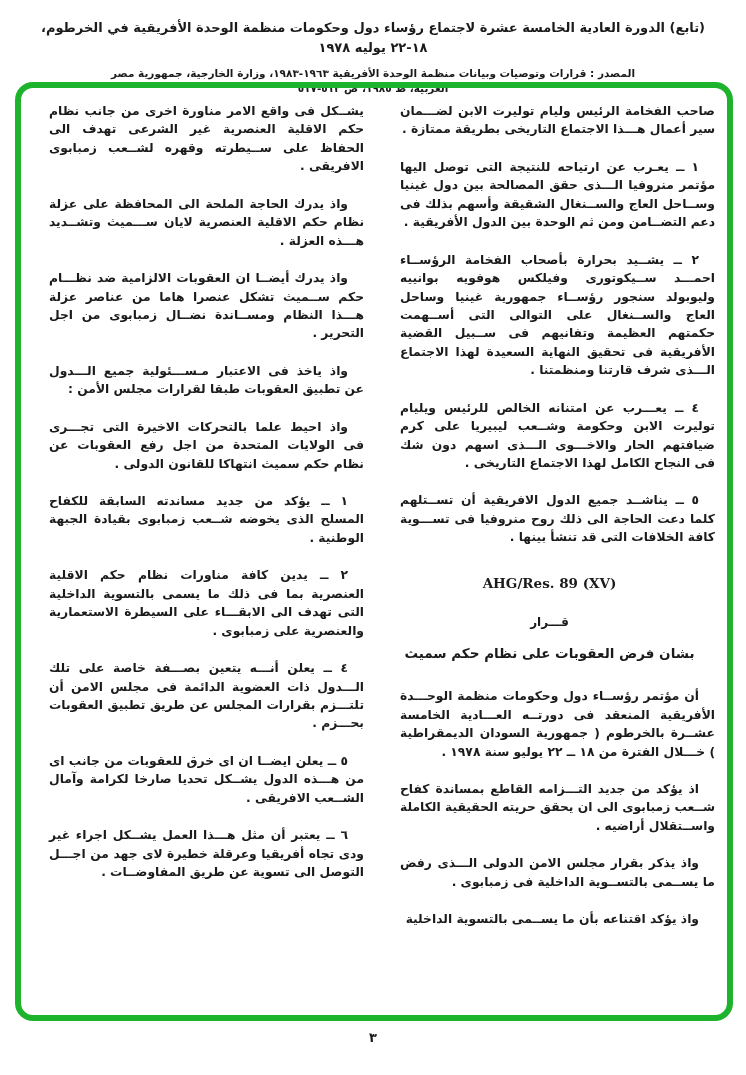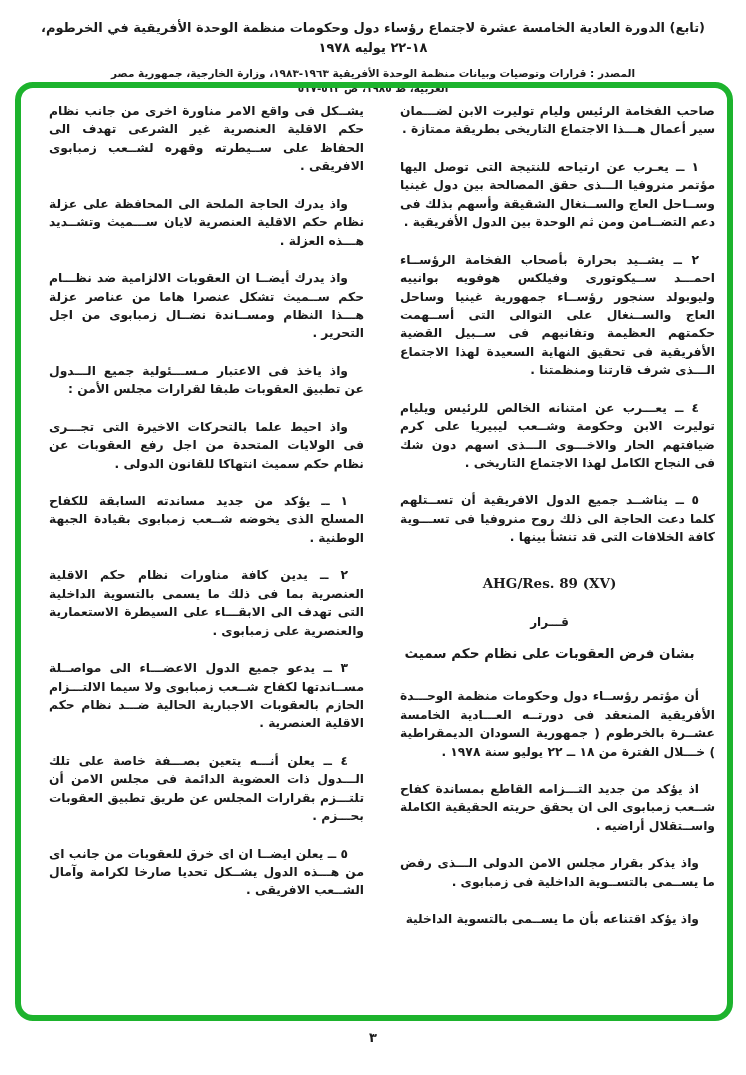--- a/index.html
+++ b/index.html
@@ -111,22 +111,22 @@
           <p class="para body">واذ يؤكد اقتناعه بأن ما يســمى بالتسوية الداخلية</p>
         </div>
       <div class="col" id="col-left">
           <p class="para body noindent">يشــكل فى واقع الامر مناورة اخرى من جانب نظام حكم الاقلية العنصرية غير الشرعى تهدف الى الحفاظ على ســيطرته وقهره لشــعب زمبابوى الافريقى .</p>
           <p class="para body">واذ يدرك الحاجة الملحة الى المحافظة على عزلة نظام حكم الاقلية العنصرية لايان ســـميث وتشــديد هـــذه العزلة .</p>
           <p class="para body">واذ يدرك أيضــا ان العقوبات الالزامية ضد نظـــام حكم ســميث تشكل عنصرا هاما من عناصر عزلة هـــذا النظام ومســاندة نضــال زمبابوى من اجل التحرير .</p>
           <p class="para body">واذ ياخذ فى الاعتبار مـســـئولية جميع الـــدول عن تطبيق العقوبات طبقا لقرارات مجلس الأمن :</p>
           <p class="para body">واذ احيط علما بالتحركات الاخيرة التى تجـــرى فى الولايات المتحدة من اجل رفع العقوبات عن نظام حكم سميث انتهاكا للقانون الدولى .</p>
           <p class="para body">١ ــ يؤكد من جديد مساندته السابقة للكفاح المسلح الذى يخوضه شــعب زمبابوى بقيادة الجبهة الوطنية .</p>
           <p class="para body">٢ ــ يدين كافة مناورات نظام حكم الاقلية العنصرية بما فى ذلك ما يسمى بالتسوية الداخلية التى تهدف الى الابقـــاء على السيطرة الاستعمارية والعنصرية على زمبابوى .</p>
-          <p class="para body">٣ ــ يدعو جميع الدول الاعضـــاء الى مواصــلة مســاندتها لكفاح شــعب زمبابوى ولا سيما الالتـــزام الحازم بالعقوبات الاجبارية الحالية ضـــد نظام حكم الاقلية العنصرية .</p>
           <p class="para body">٤ ــ يعلن أنـــه يتعين بصـــفة خاصة على تلك الـــدول ذات العضوية الدائمة فى مجلس الامن أن تلتـــزم بقرارات المجلس عن طريق تطبيق العقوبات بحـــزم .</p>
           <p class="para body">٥ ــ يعلن ايضــا ان اى خرق للعقوبات من جانب اى من هـــذه الدول يشــكل تحديا صارخا لكرامة وآمال الشــعب الافريقى .</p>
+          <p class="para body">٦ ــ يعتبر أن مثل هـــذا العمل يشــكل اجراء غير ودى تجاه أفريقيا وعرقلة خطيرة لاى جهد من اجـــل التوصل الى تسوية عن طريق المفاوضــات .</p>
         </div>
     </div>
   </div>
 
   <div class="page-number">٣</div>
 
 </div>
 
 </body></html>

